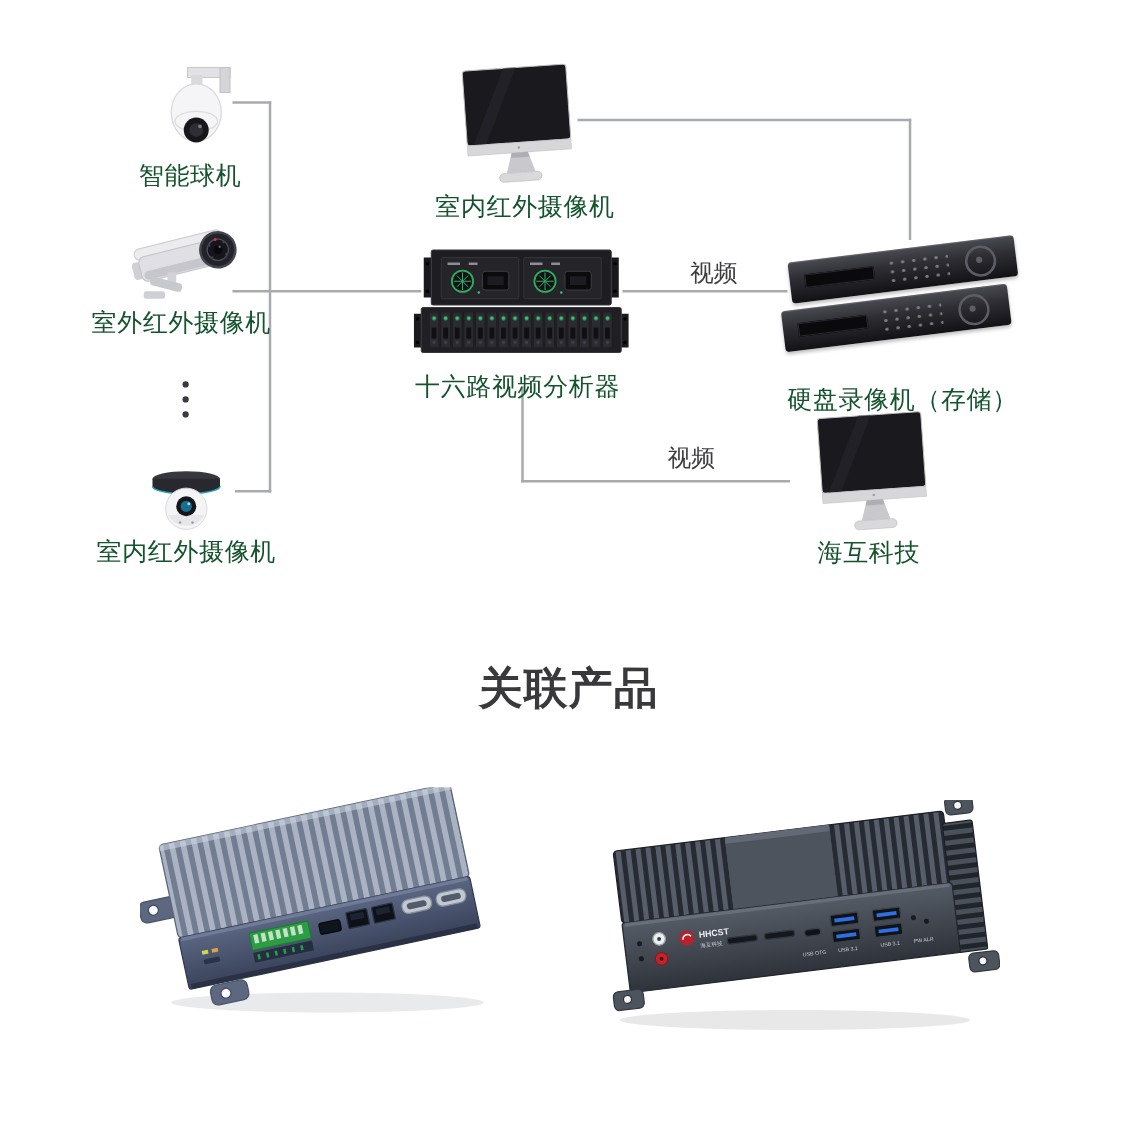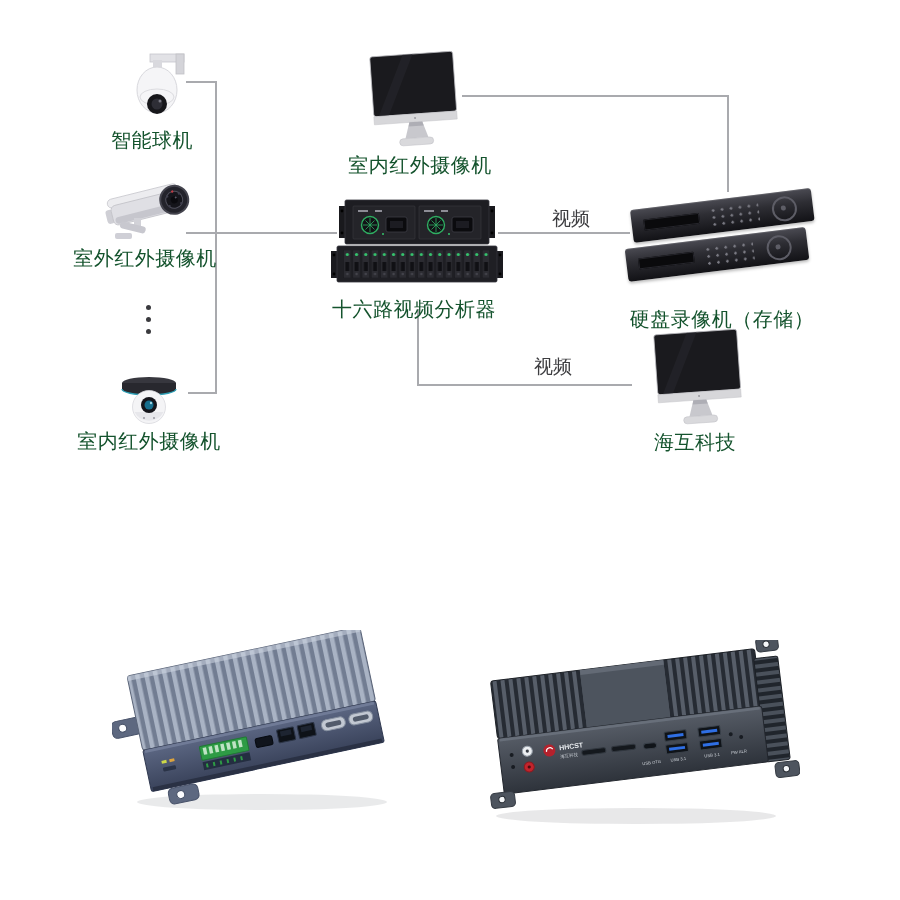--- a/index.html
+++ b/index.html
@@ -198,20 +198,21 @@
       <polygon points="14,66 42,6 52,6 24,66" fill="#27272d" opacity="0.6"></polygon>
       <rect x="9" y="66" width="83" height="8" fill="#d7d7da" stroke="#c2c2c7" stroke-width="0.5"></rect>
       <circle cx="50" cy="70" r="1" fill="#9a9aa0"></circle>
       <polygon points="44,74 57,74 62,90 39,90" fill="#c8c8cd"></polygon>
       <polygon points="44,74 57,74 58,78 43,78" fill="#aeaeb5"></polygon>
       <rect x="33" y="90" width="34" height="7" rx="3.5" fill="#d9d9dc" stroke="#bcbcc2" stroke-width="0.5"></rect>
     </g>
   </svg>
   <div class="node-label" style="left:695px; top:429px;">海互科技</div>
 
+  <div class="heading" style="left:455px; top:527px;">关联产品</div>
 
   <svg class="icon" style="left:112px; top:630px;" width="292" height="185" viewBox="0 0 292 185">
     <defs>
       <pattern id="finsL" width="9" height="80" patternUnits="userSpaceOnUse">
         <rect width="9" height="80" fill="#727d92"></rect>
           <rect width="4.5" height="80" fill="#a9b3c4"></rect>
       </pattern>
       <linearGradient id="lpcFront" x1="0" y1="0" x2="0" y2="1">
         <stop offset="0" stop-color="#5b6682"></stop>
           <stop offset="1" stop-color="#39425a"></stop>

